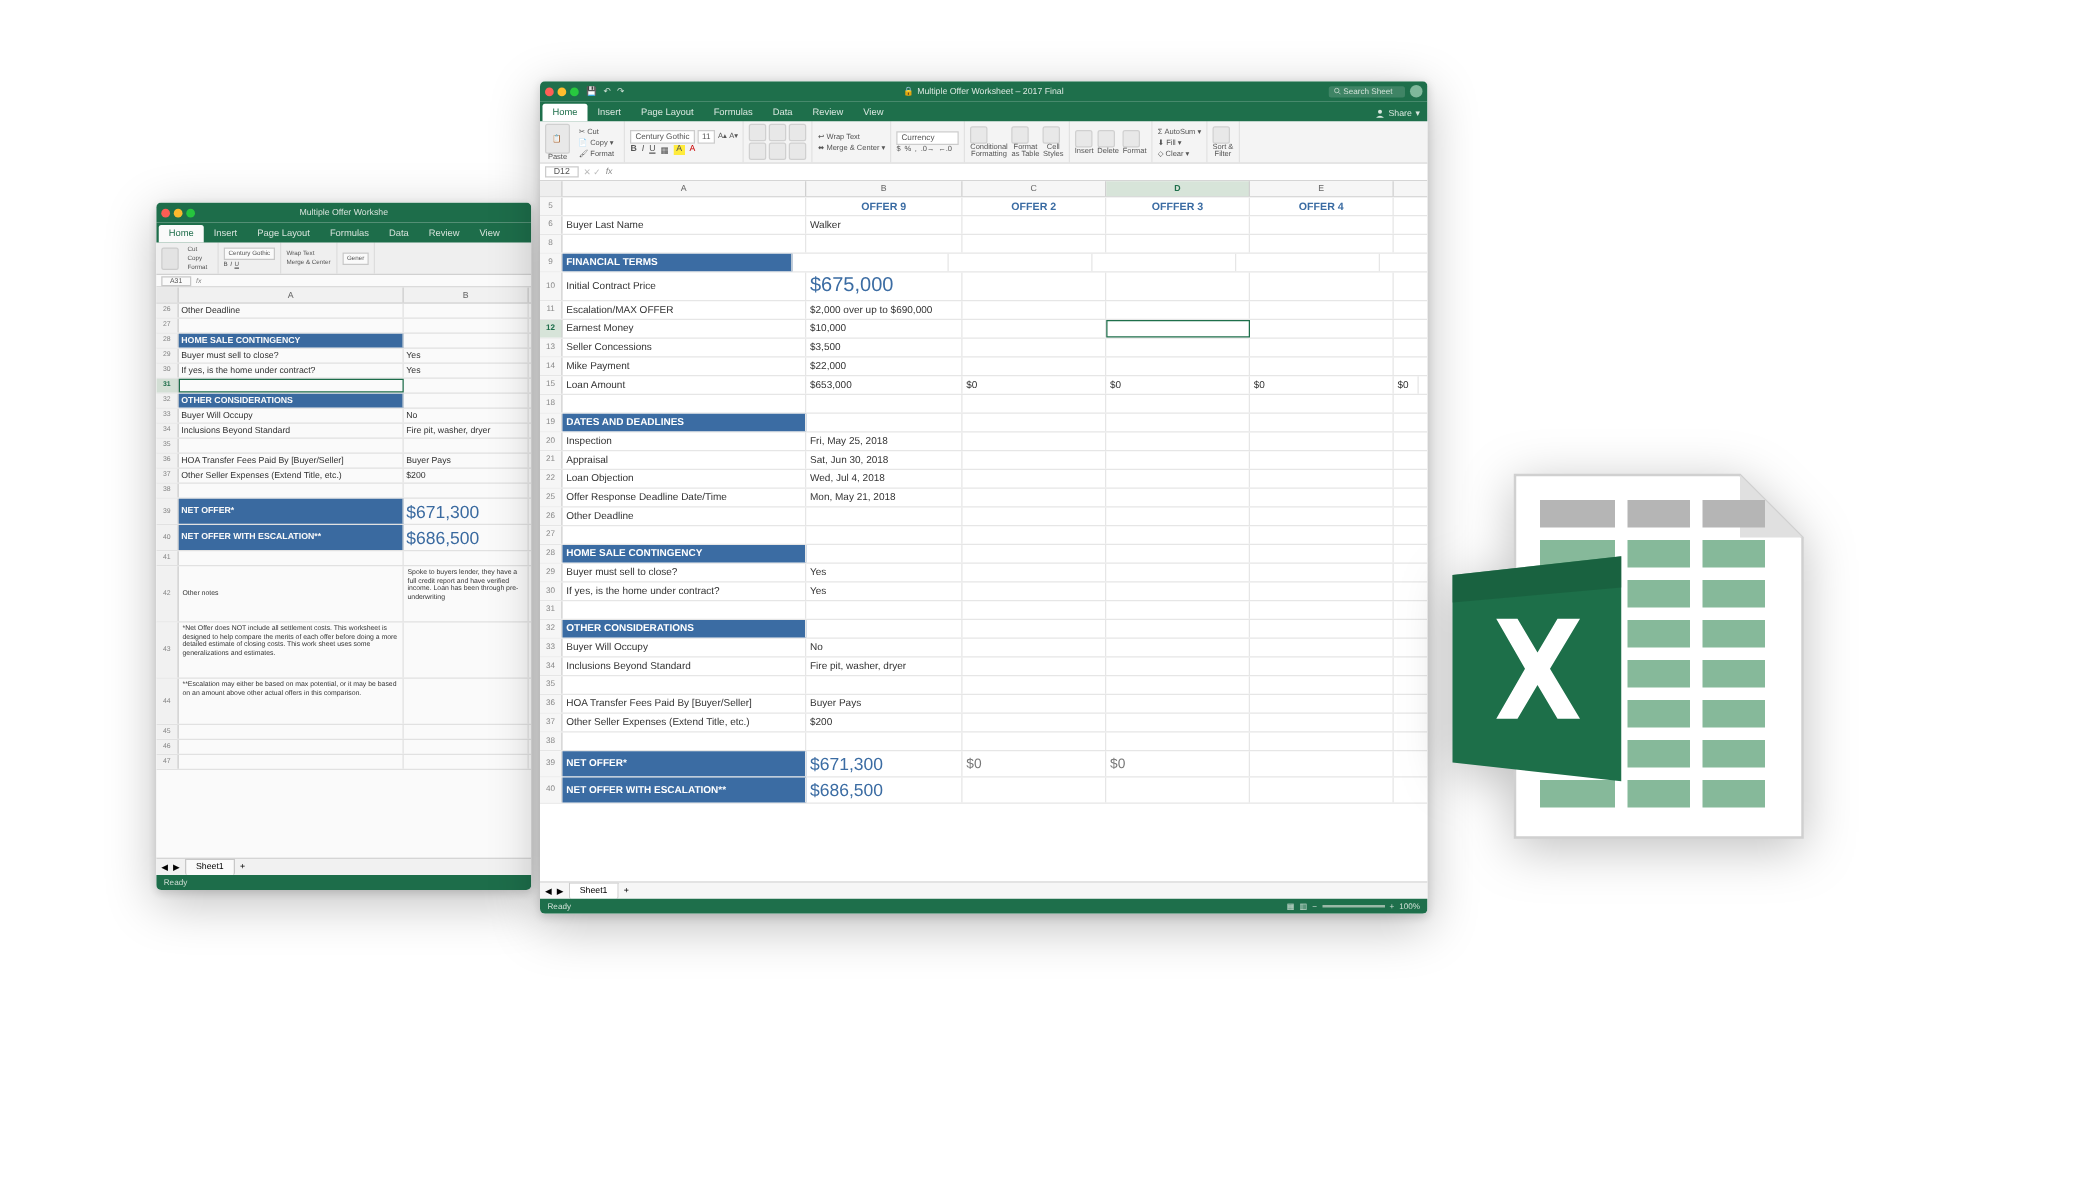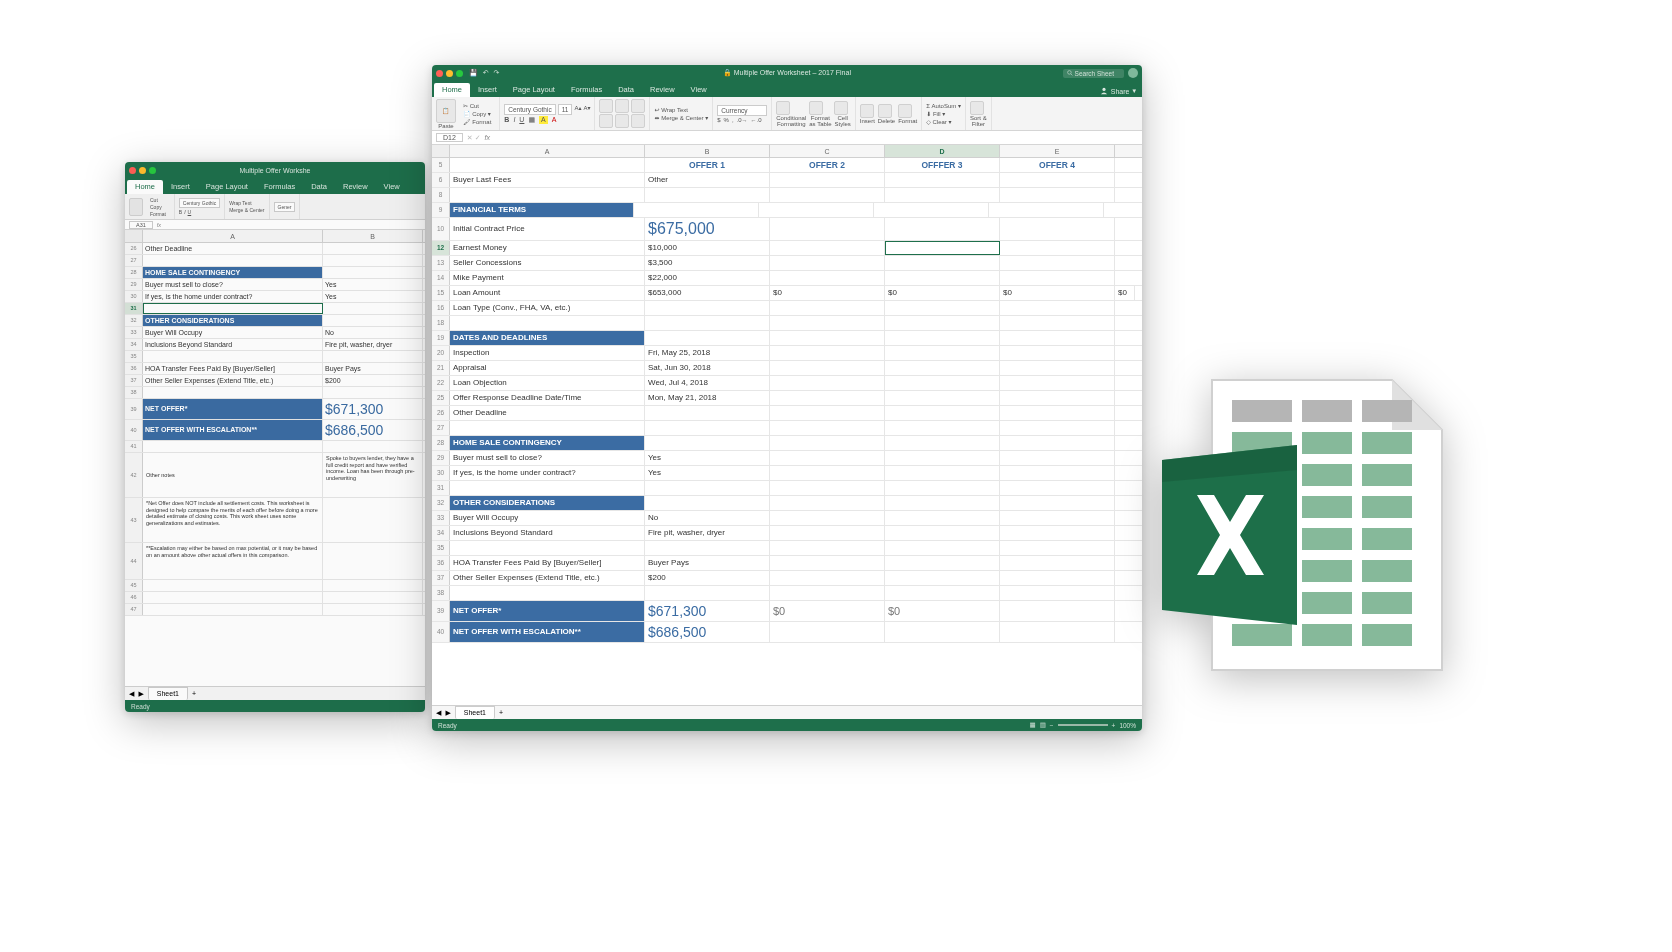--- a/index.html
+++ b/index.html
@@ -438,29 +438,29 @@
     <div class="ch" style="width:195px">A</div>
     <div class="ch" style="width:125px">B</div>
     <div class="ch" style="width:115px">C</div>
     <div class="ch" style="width:115px;background:#d7e4d9;color:#1e6f4b;font-weight:bold">D</div>
     <div class="ch" style="width:115px">E</div>
   </div>
   <div class="grid">
     <div class="row offerhdr">
         <div class="rownum">5</div>
         <div class="cell a" style="width:195px"></div>
-        <div class="cell b" style="width:125px">OFFER 1</div>
+        <div class="cell b" style="width:125px">OFFER 9</div>
         <div class="cell c" style="width:115px">OFFER 2</div>
         <div class="cell d" style="width:115px">OFFFER 3</div>
         <div class="cell e" style="width:115px">OFFER  4</div>
       </div>
     <div class="row">
         <div class="rownum">6</div>
-        <div class="cell a" style="width:195px">Buyer Last Fees</div>
-        <div class="cell b" style="width:125px">Other</div>
+        <div class="cell a" style="width:195px">Buyer Last Name</div>
+        <div class="cell b" style="width:125px">Walker</div>
         <div class="cell c" style="width:115px"></div>
         <div class="cell d" style="width:115px"></div>
         <div class="cell e" style="width:115px"></div>
       </div>
     <div class="row">
         <div class="rownum">8</div>
         <div class="cell a" style="width:195px"></div>
         <div class="cell b" style="width:125px"></div>
         <div class="cell c" style="width:115px"></div>
         <div class="cell d" style="width:115px"></div>
@@ -471,20 +471,28 @@
         <div class="cell a" style="width:184px">FINANCIAL TERMS</div>
         <div class="cell b" style="width:125px"></div>
         <div class="cell c" style="width:115px"></div>
         <div class="cell d" style="width:115px"></div>
         <div class="cell e" style="width:115px"></div>
       </div>
     <div class="row price">
         <div class="rownum">10</div>
         <div class="cell a" style="width:195px;line-height:22px">Initial Contract Price</div>
         <div class="cell b" style="width:125px">$675,000</div>
+        <div class="cell c" style="width:115px"></div>
+        <div class="cell d" style="width:115px"></div>
+        <div class="cell e" style="width:115px"></div>
+      </div>
+    <div class="row">
+        <div class="rownum">11</div>
+        <div class="cell a" style="width:195px">Escalation/MAX OFFER</div>
+        <div class="cell b" style="width:125px">$2,000 over up to $690,000</div>
         <div class="cell c" style="width:115px"></div>
         <div class="cell d" style="width:115px"></div>
         <div class="cell e" style="width:115px"></div>
       </div>
     <div class="row active-d">
         <div class="rownum" style="background:#d7e4d9;color:#1e6f4b;font-weight:bold">12</div>
         <div class="cell a" style="width:195px">Earnest Money</div>
         <div class="cell b" style="width:125px">$10,000</div>
         <div class="cell c" style="width:115px"></div>
         <div class="cell d" style="width:115px"></div>
@@ -507,28 +515,20 @@
         <div class="cell e" style="width:115px"></div>
       </div>
     <div class="row">
         <div class="rownum">15</div>
         <div class="cell a" style="width:195px">Loan Amount</div>
         <div class="cell b" style="width:125px">$653,000</div>
         <div class="cell c" style="width:115px">$0</div>
         <div class="cell d" style="width:115px">$0</div>
         <div class="cell e" style="width:115px">$0</div>
         <div class="cell" style="width:20px">$0</div>
-      </div>
-    <div class="row">
-        <div class="rownum">16</div>
-        <div class="cell a" style="width:195px">Loan Type (Conv., FHA, VA, etc.)</div>
-        <div class="cell b" style="width:125px"></div>
-        <div class="cell c" style="width:115px"></div>
-        <div class="cell d" style="width:115px"></div>
-        <div class="cell e" style="width:115px"></div>
       </div>
     <div class="row">
         <div class="rownum">18</div>
         <div class="cell a" style="width:195px"></div>
         <div class="cell b" style="width:125px"></div>
         <div class="cell c" style="width:115px"></div>
         <div class="cell d" style="width:115px"></div>
         <div class="cell e" style="width:115px"></div>
       </div>
     <div class="row header">

